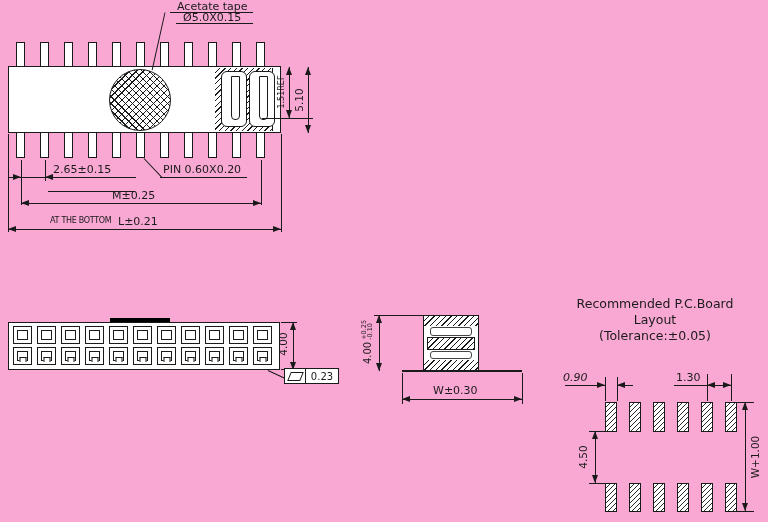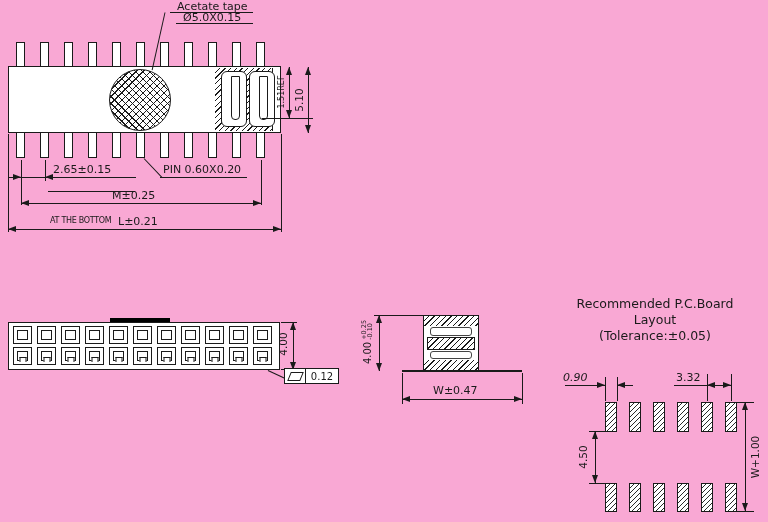--- a/index.html
+++ b/index.html
@@ -101,21 +101,21 @@
   <div class="hl" style="left:281px;top:369px;width:16px;"></div>
   <div class="vl" style="left:293px;top:322px;height:48px;"></div>
   <div class="arr a-up" style="left:290px;top:322px;"></div>
   <div class="arr a-down" style="left:290px;top:362px;"></div>
   <div class="vtext" style="left:268px;top:338px;width:30px;height:12px;font-size:10.5px;">4.00</div>
 
   <div class="dl" style="left:268px;top:370px;width:19px;transform:rotate(25deg);"></div>
   <div style="position:absolute;left:284px;top:368px;width:22px;height:16px;border:1.2px solid #1a1a1a;box-sizing:border-box;display:flex;align-items:center;justify-content:center;background:#fff;z-index:7;">
     <div class="flatsym"></div>
   </div>
-  <div style="position:absolute;left:305px;top:368px;width:34px;height:16px;border:1.2px solid #1a1a1a;box-sizing:border-box;display:flex;align-items:center;justify-content:center;font-size:10px;background:#fff;z-index:7;">0.12</div>
+  <div style="position:absolute;left:305px;top:368px;width:34px;height:16px;border:1.2px solid #1a1a1a;box-sizing:border-box;display:flex;align-items:center;justify-content:center;font-size:10px;background:#fff;z-index:7;">0.23</div>
 
   <div style="position:absolute;left:402px;top:370px;width:120px;height:1.5px;background:#1a1a1a;z-index:2;"></div>
   <div class="rect" style="left:423px;top:315px;width:56px;height:56px;z-index:2;"></div>
   <div class="hatch" style="position:absolute;left:424px;top:316px;width:54px;height:10px;z-index:3;"></div>
   <div class="hatch" style="position:absolute;left:427px;top:337px;width:48px;height:13px;border:1px solid #1a1a1a;box-sizing:border-box;z-index:3;"></div>
   <div class="hatch" style="position:absolute;left:424px;top:360px;width:54px;height:10px;z-index:3;"></div>
   <div style="position:absolute;left:430px;top:327px;width:42px;height:9px;border:1px solid #444;border-radius:3px;box-sizing:border-box;z-index:3;"></div>
   <div style="position:absolute;left:430px;top:351px;width:42px;height:8px;border:1px solid #444;border-radius:3px;box-sizing:border-box;z-index:3;"></div>
 
   <div class="hl" style="left:374px;top:315px;width:49px;"></div>
@@ -128,38 +128,38 @@
       <span>+0.25</span>
       <span>-0.10</span>
     </span>
   </div>
 
   <div class="vl" style="left:402px;top:373px;height:31px;"></div>
   <div class="vl" style="left:522px;top:373px;height:31px;"></div>
   <div class="hl" style="left:402px;top:399px;width:120px;"></div>
   <div class="arr a-left" style="left:402px;top:396px;"></div>
   <div class="arr a-right" style="left:514px;top:396px;"></div>
-  <span class="t" style="left:433px;top:385px;">W±0.47</span>
+  <span class="t" style="left:433px;top:385px;">W±0.30</span>
 
   <div style="position:absolute;left:540px;top:296px;width:230px;text-align:center;font-size:12.5px;line-height:16px;z-index:7;">
     <div>Recommended  P.C.Board</div>
     <div>Layout</div>
     <div>(Tolerance:±0.05)</div>
   </div>
   <div id="pcb-pads"></div>
 
   <span class="t" style="left:563px;top:372px;font-style:italic;">0.90</span>
   <div class="hl" style="left:565px;top:385px;width:40px;"></div>
   <div class="arr a-right" style="left:597px;top:382px;"></div>
   <div class="vl" style="left:605px;top:377px;height:24px;"></div>
   <div class="vl" style="left:617px;top:377px;height:24px;"></div>
   <div class="arr a-left" style="left:617px;top:382px;"></div>
   <div class="hl" style="left:617px;top:385px;width:16px;"></div>
 
-  <span class="t" style="left:676px;top:372px;">3.32</span>
+  <span class="t" style="left:676px;top:372px;">1.30</span>
   <div class="hl" style="left:674px;top:385px;width:33px;"></div>
   <div class="vl" style="left:707px;top:374px;height:27px;"></div>
   <div class="vl" style="left:731px;top:374px;height:27px;"></div>
   <div class="hl" style="left:707px;top:385px;width:24px;"></div>
   <div class="arr a-left" style="left:707px;top:382px;"></div>
   <div class="arr a-right" style="left:723px;top:382px;"></div>
 
   <div class="hl" style="left:589px;top:431px;width:18px;"></div>
   <div class="hl" style="left:589px;top:483px;width:18px;"></div>
   <div class="vl" style="left:595px;top:431px;height:52px;"></div>

